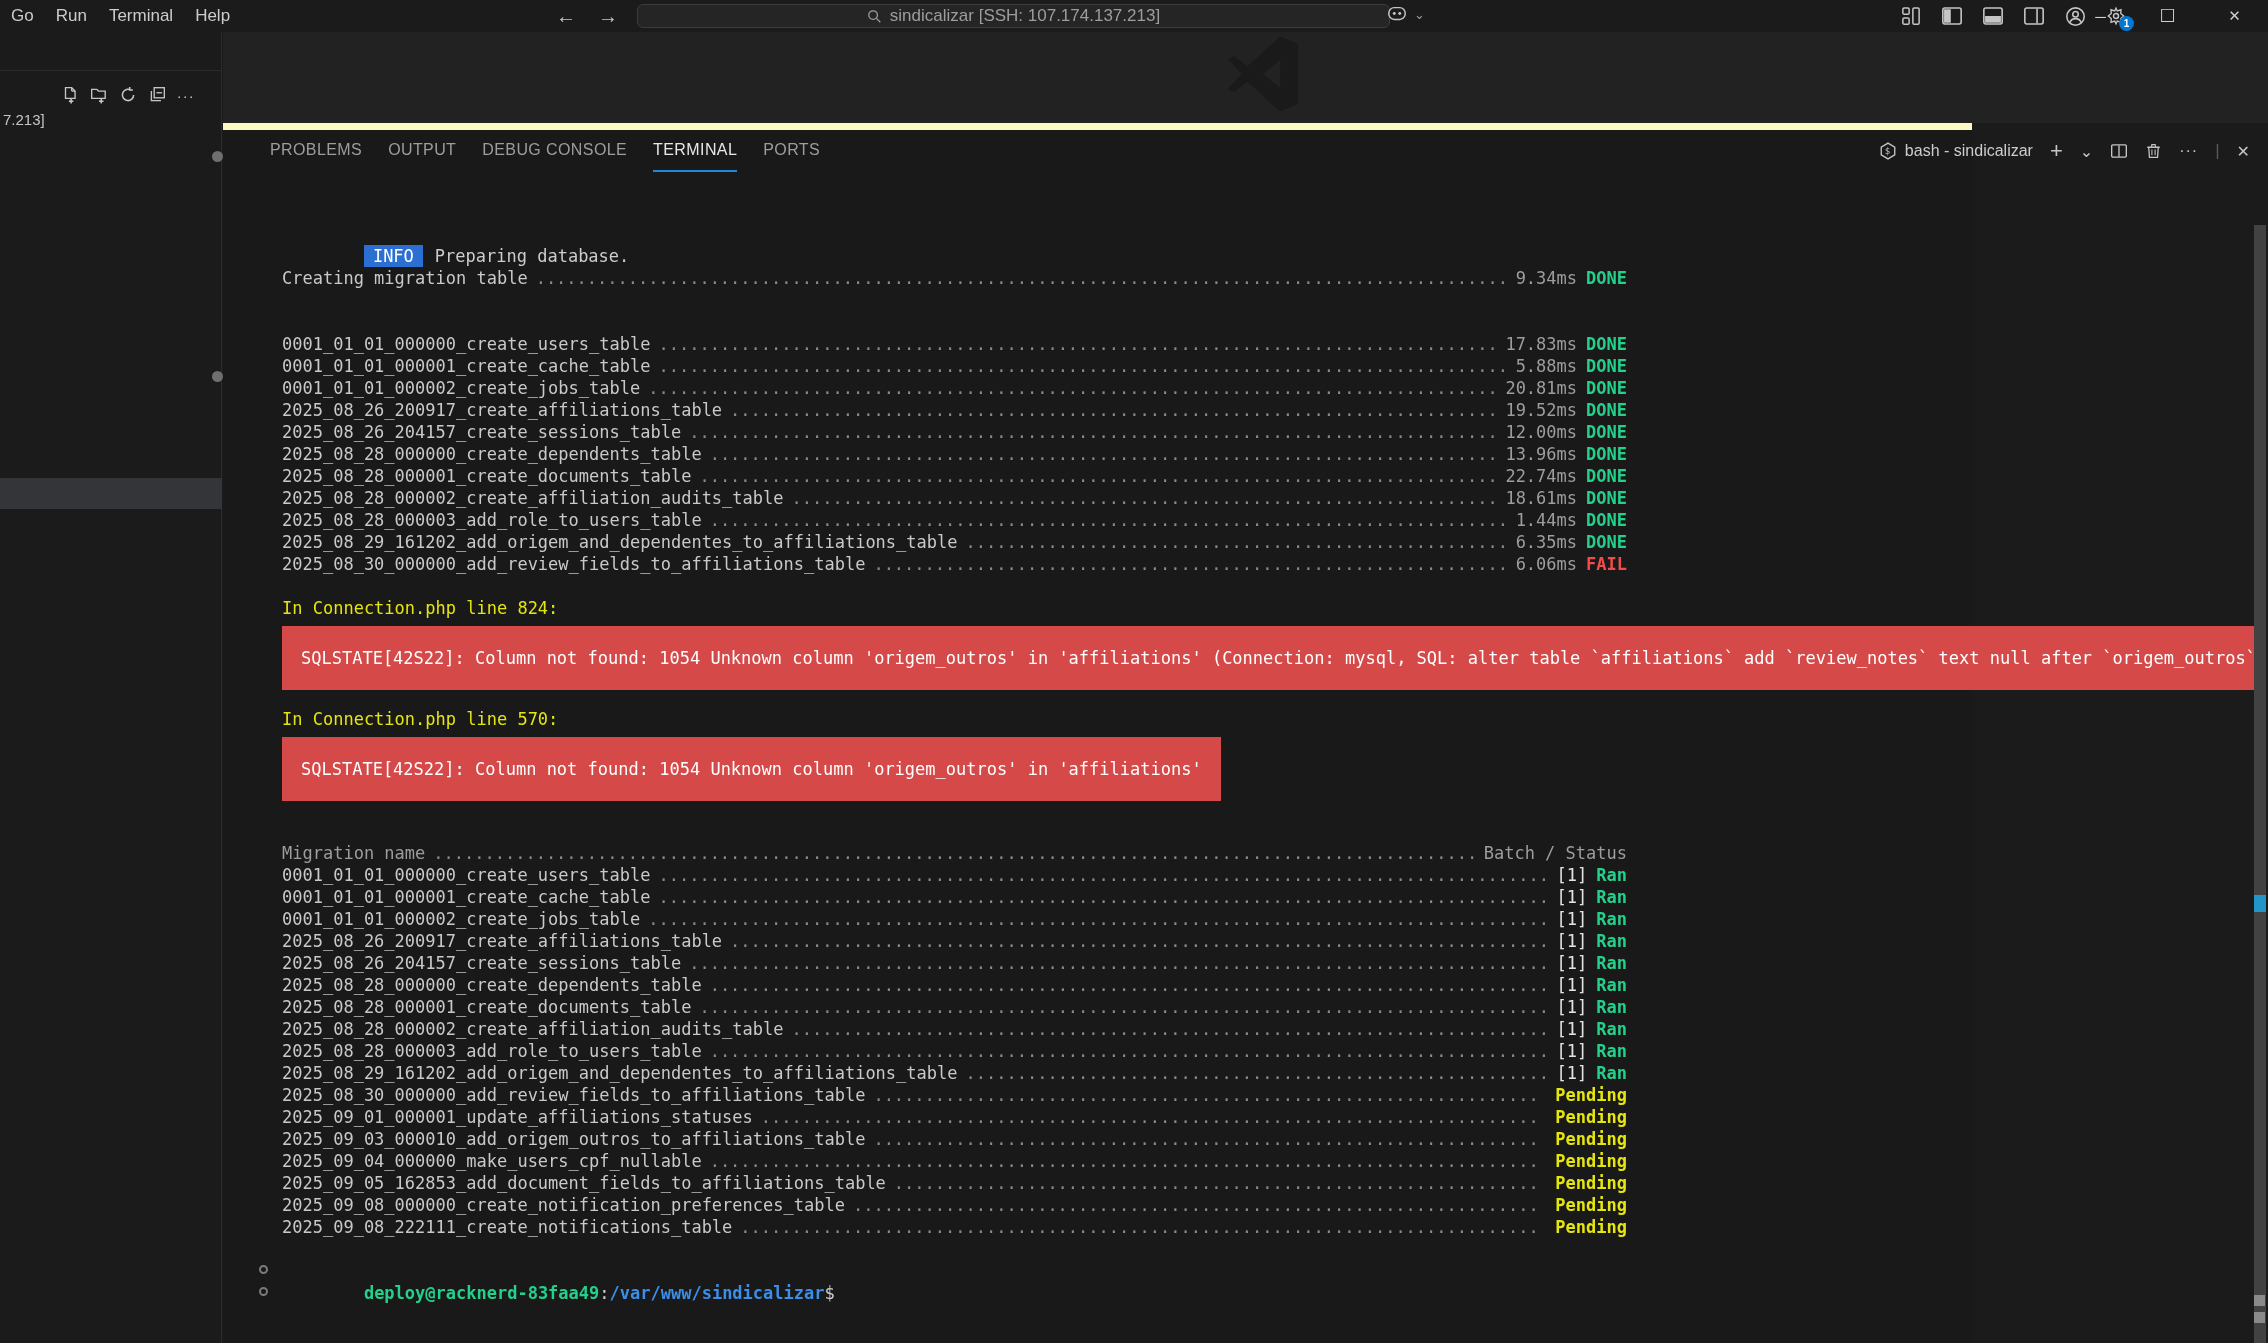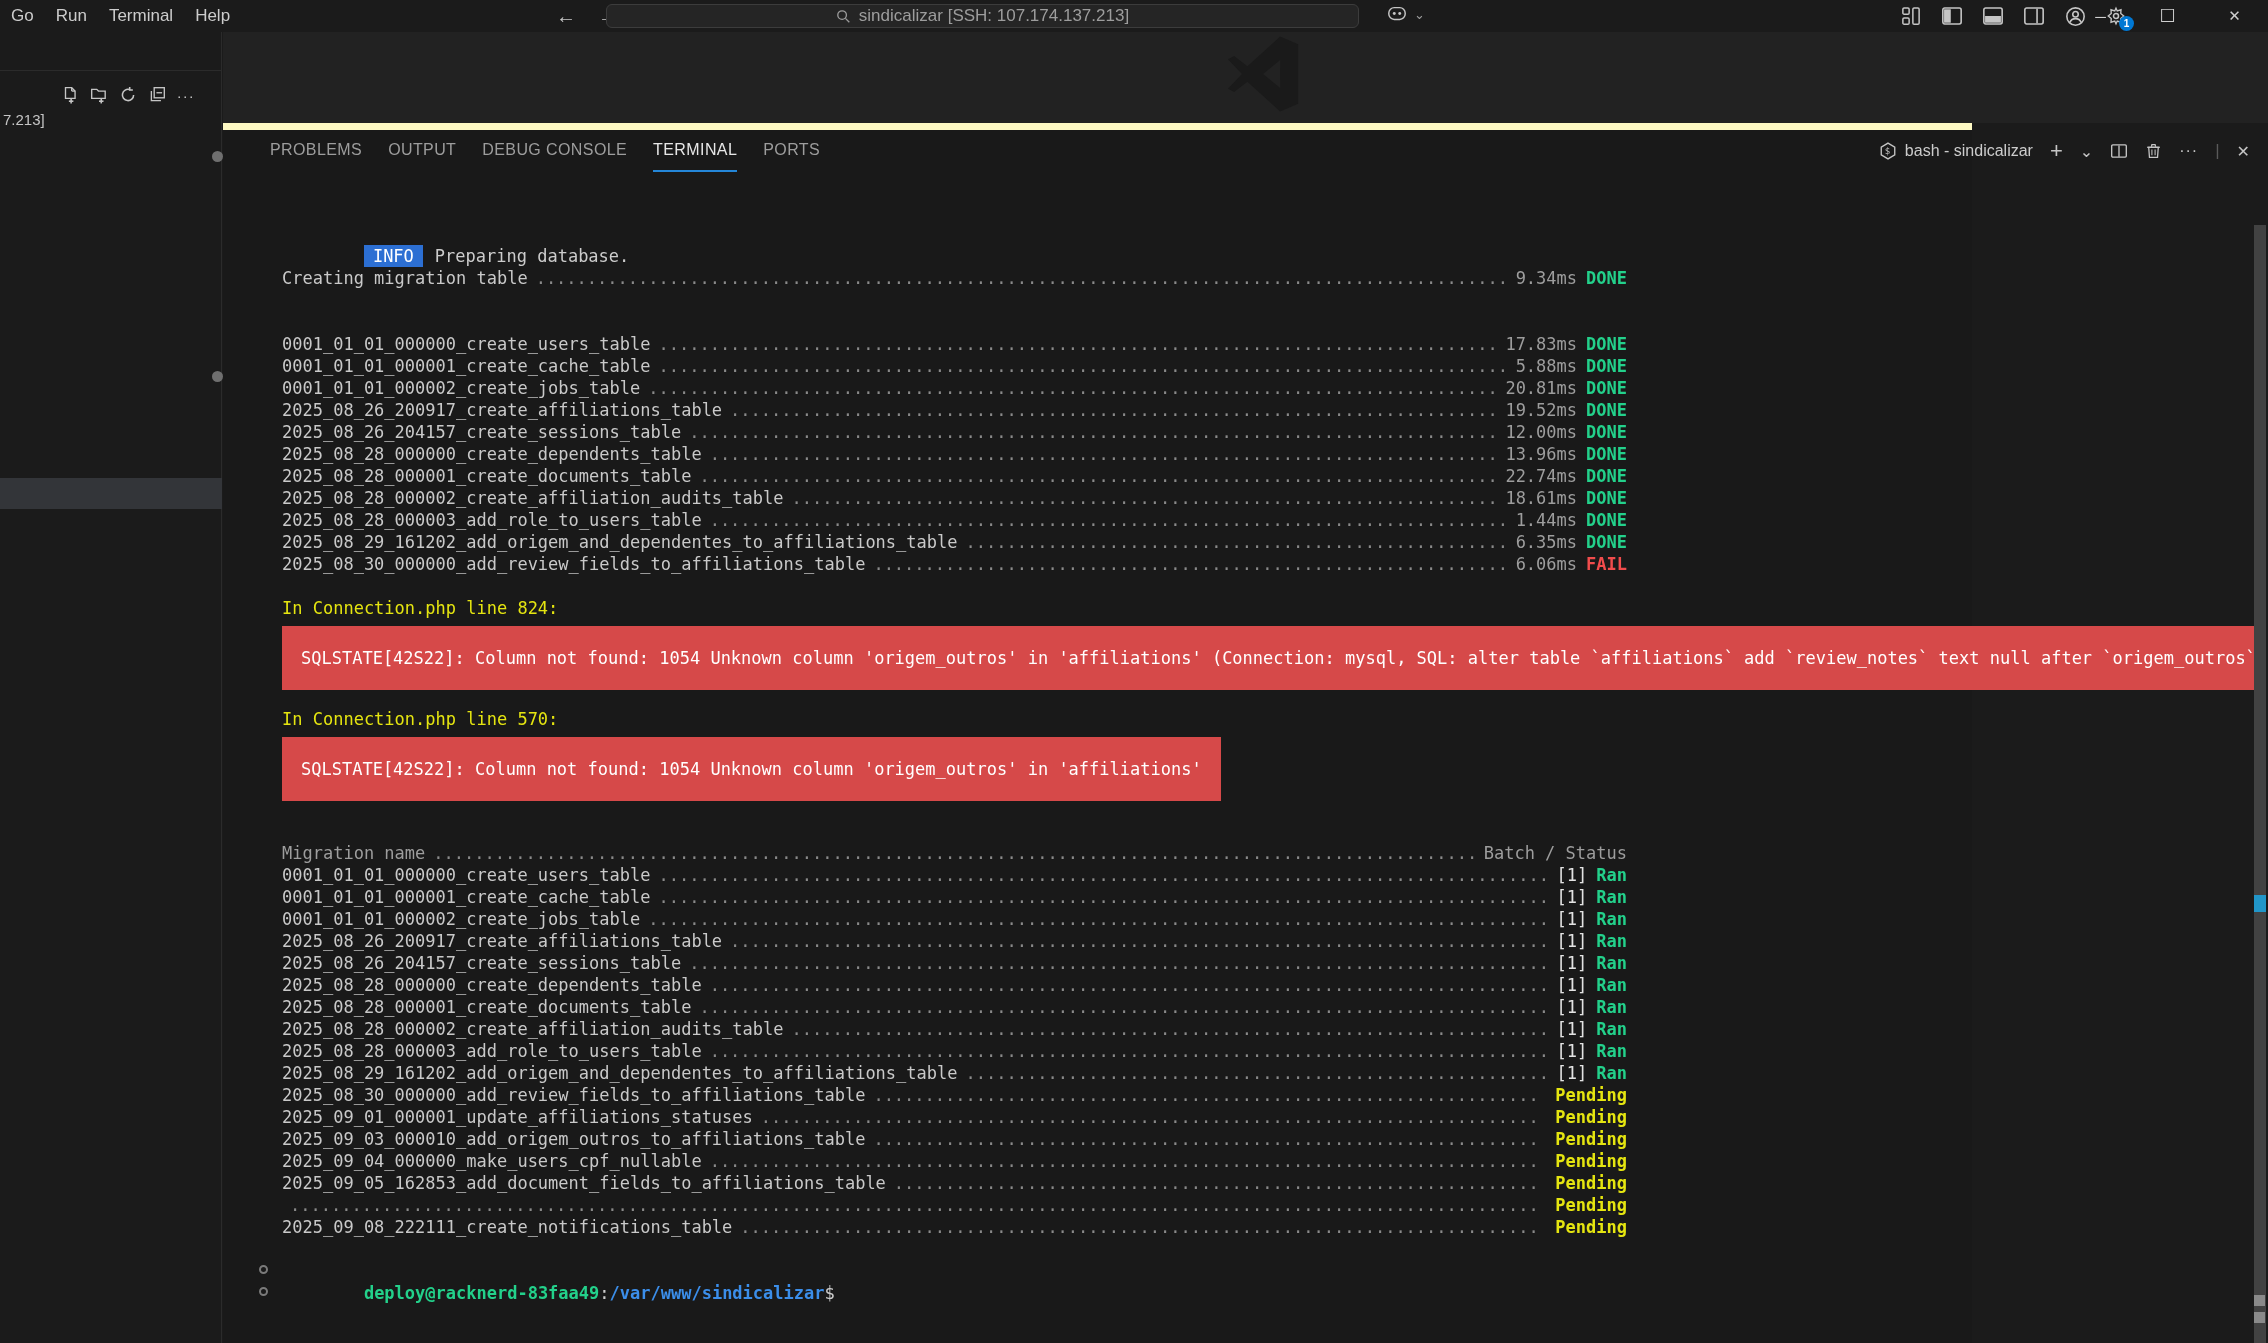--- a/index.html
+++ b/index.html
@@ -5,21 +5,21 @@
   * { margin:0; padding:0; box-sizing:border-box; }
   html,body { width:2268px; height:1343px; overflow:hidden; background:#1b1b1b;
               font-family:"Liberation Sans", sans-serif; }
   .app { position:relative; width:2268px; height:1343px; background:#1b1b1b; }
 
   
   .titlebar { position:absolute; left:0; top:0; width:2268px; height:32px; background:#1b1b1b; }
   .menus { position:absolute; left:0; top:0; height:32px; display:flex; align-items:center; }
   .menu-item { color:#cccccc; font-size:17px; padding:0 11px; height:32px; line-height:32px; }
   .nav-arrows { position:absolute; left:556px; top:0; height:32px; display:flex; align-items:center; gap:22px; color:#c8c8c8; font-size:20px; }
-  .cmd-center { position:absolute; left:606px; top:4px; width:753px; height:24px; background:#252525;
+  .cmd-center { position:absolute; left:637px; top:4px; width:753px; height:24px; background:#252525;
                 border:1px solid #3c3c3c; border-radius:6px; display:flex; align-items:center; justify-content:center;
                 color:#9d9d9d; font-size:17px; gap:8px; }
   .copilot { position:absolute; left:1386px; top:4px; display:flex; align-items:center; gap:6px; color:#c5c5c5; }
   .chev { font-size:13px; color:#9d9d9d; }
   .tb-icons { position:absolute; left:1900px; top:0; height:32px; display:flex; align-items:center; gap:19px; }
   .tb-icon { width:22px; height:22px; display:flex; align-items:center; justify-content:center; position:relative; }
   .badge { position:absolute; right:-7px; bottom:-4px; width:15px; height:15px; border-radius:50%;
            background:#0078d4; color:#fff; font-size:10px; display:flex; align-items:center; justify-content:center; font-weight:bold; }
   .win-controls { position:absolute; right:0; top:0; height:32px; display:flex; }
   .win-btn { width:67px; height:32px; display:flex; align-items:center; justify-content:center; color:#cfcfcf; font-size:15px; }
@@ -439,20 +439,21 @@
             <span class="batch"></span>
             <span class="tstatus" data-k="pending">Pending</span>
           </div>
           <div class="trow">
             <span class="mname">2025_09_05_162853_add_document_fields_to_affiliations_table</span>
             <span class="leader">............................................................................................................................................................................................................................................................................................................</span>
             <span class="batch"></span>
             <span class="tstatus" data-k="pending">Pending</span>
           </div>
           <div class="trow">
+            <span class="mname">2025_09_08_000000_create_notification_preferences_table</span>
             <span class="leader">............................................................................................................................................................................................................................................................................................................</span>
             <span class="batch"></span>
             <span class="tstatus" data-k="pending">Pending</span>
           </div>
           <div class="trow">
             <span class="mname">2025_09_08_222111_create_notifications_table</span>
             <span class="leader">............................................................................................................................................................................................................................................................................................................</span>
             <span class="batch"></span>
             <span class="tstatus" data-k="pending">Pending</span>
           </div>

